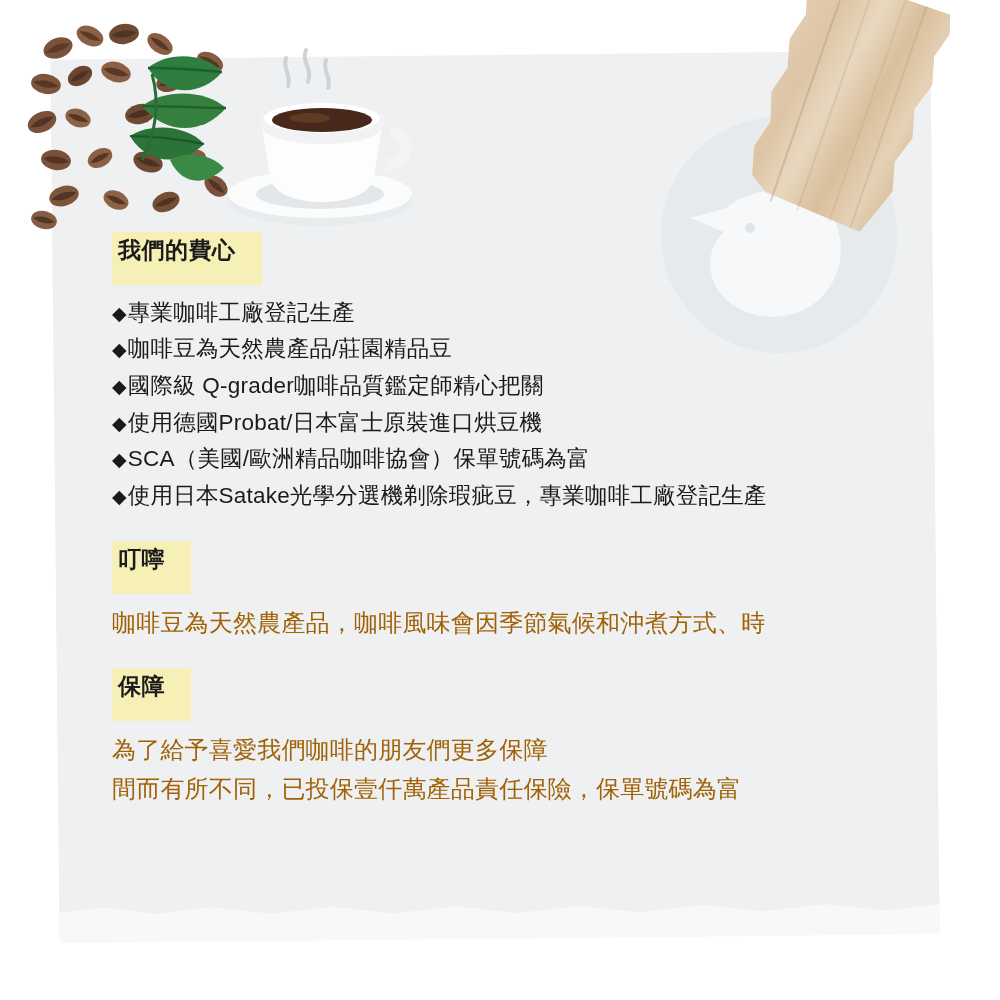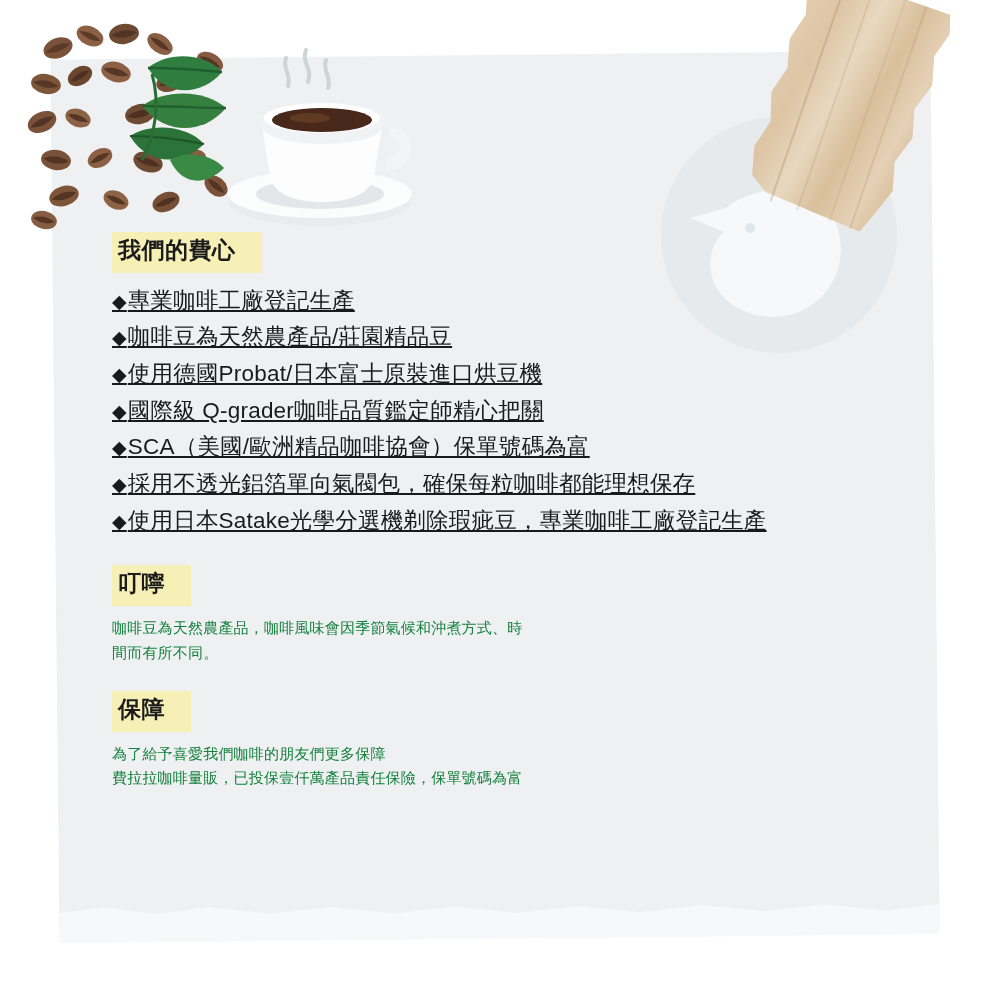--- a/index.html
+++ b/index.html
@@ -103,40 +103,39 @@
     left: 112px;
     top: 232px;
     width: 760px;
     color: #1b1b1b;
   }
   .hl {
     display: inline-block;
     font-size: 23px;
     font-weight: 700;
     line-height: 1.25;
-    padding: 4px 26px 8px 6px;
+    padding: 4px 26px 20px 6px;
     background: #f7f0b6;
     margin: 0 0 10px 0;
     letter-spacing: .5px;
   }
   .bullet-list { margin: 0 0 26px 0; padding: 0; list-style: none; }
   .bullet-list li {
     font-size: 22.5px;
     line-height: 1.63;
     color: #1a1a1a;
     white-space: nowrap;
     letter-spacing: .2px;
-    text-decoration: underline;
   }
   .dia { color: #1a1a1a; margin-right: 1px; font-size: 19px; }
   .para {
-    font-size: 15px;
+    font-size: 24px;
     line-height: 1.62;
     margin: 0 0 26px 0;
-    color: #15803d;
+    color: #a16207;
     letter-spacing: .2px;
   }
   .para p { margin: 0; }
   .sec { margin-bottom: 4px; }
   .sec:last-child .para { margin-bottom: 12px; }
 </style>
 </head>
 <body>
 
 <div id="page">
@@ -286,38 +285,36 @@
     <div class="tape-streak" style="left:118px;opacity:.7;"></div>
   </div>
 
   <div class="content">
 
     <div class="sec">
       <div class="hl">我們的費心</div>
       <ul class="bullet-list">
         <li><span class="dia">◆</span><span>專業咖啡工廠登記生產</span></li>
         <li><span class="dia">◆</span><span>咖啡豆為天然農產品/莊園精品豆</span></li>
+        <li><span class="dia">◆</span><span>國際級 Q-grader咖啡品質鑑定師精心把關</span></li>
         <li><span class="dia">◆</span><span>使用德國Probat/日本富士原裝進口烘豆機</span></li>
-        <li><span class="dia">◆</span><span>國際級 Q-grader咖啡品質鑑定師精心把關</span></li>
         <li><span class="dia">◆</span><span>SCA（美國/歐洲精品咖啡協會）保單號碼為富</span></li>
-        <li><span class="dia">◆</span><span>採用不透光鋁箔單向氣閥包，確保每粒咖啡都能理想保存</span></li>
         <li><span class="dia">◆</span><span>使用日本Satake光學分選機剃除瑕疵豆，專業咖啡工廠登記生產</span></li>
       </ul>
     </div>
 
     <div class="sec">
       <div class="hl">叮嚀</div>
       <div class="para">
         <p>咖啡豆為天然農產品，咖啡風味會因季節氣候和沖煮方式、時</p>
-        <p>間而有所不同。</p>
       </div>
     </div>
 
     <div class="sec">
       <div class="hl">保障</div>
       <div class="para">
         <p>為了給予喜愛我們咖啡的朋友們更多保障</p>
-        <p>費拉拉咖啡量販，已投保壹仟萬產品責任保險，保單號碼為富</p>
+        <p>間而有所不同，已投保壹仟萬產品責任保險，保單號碼為富</p>
       </div>
     </div>
 
   </div>
 </div>
 
 </body></html>

